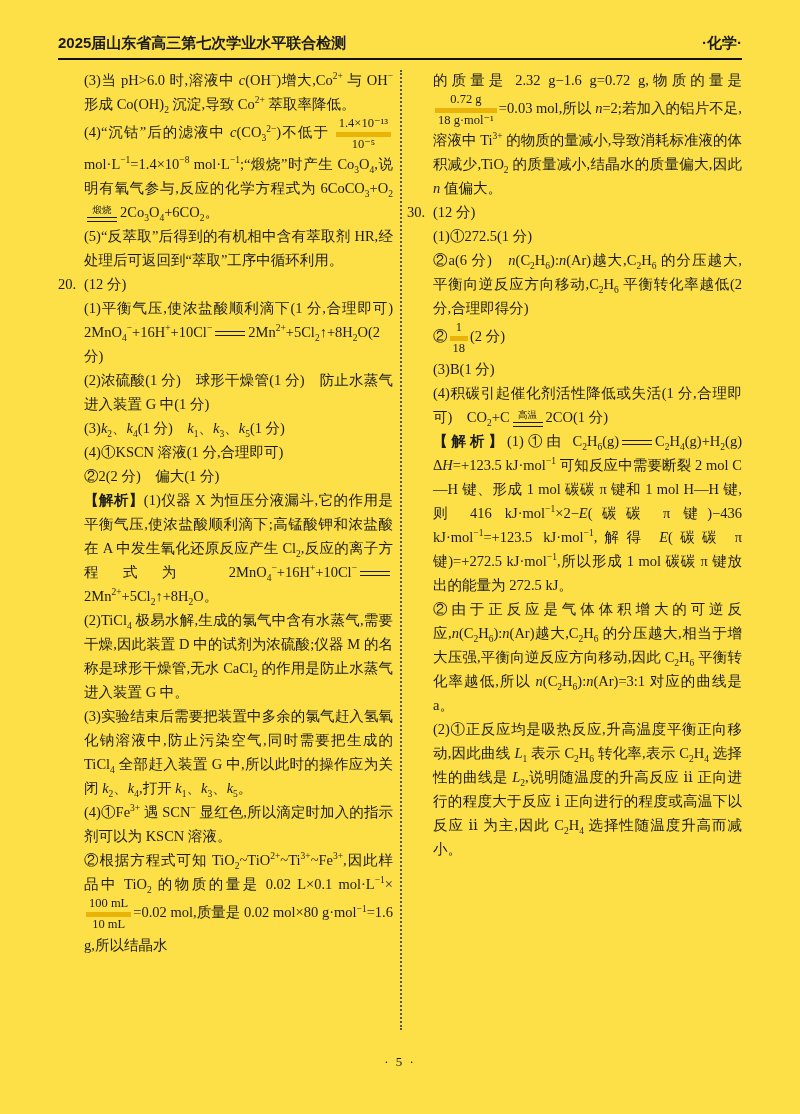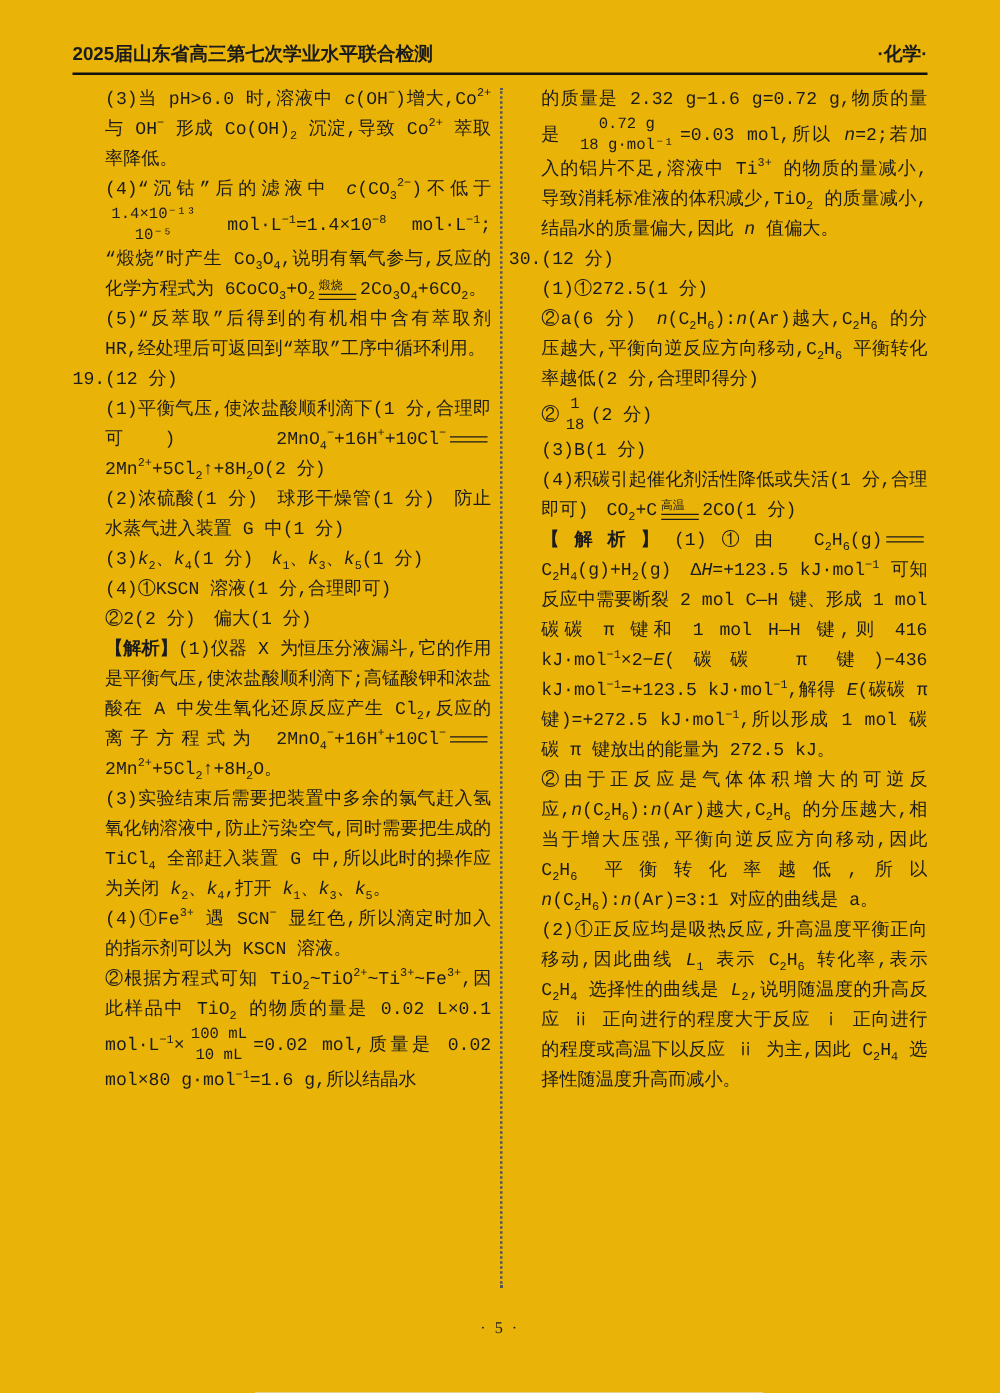--- a/index.html
+++ b/index.html
@@ -1,20 +1,20 @@
 <!DOCTYPE html>
 <html lang="zh"><head>
 <meta charset="utf-8">
 <style>
   html,body{margin:0;padding:0;background:#e8e8e8;}
   .page{
     position:relative;
     width:800px;height:1114px;
     margin:0 auto;
-    background:#eab308;
+    background:#fde047;
     color:#1b1b1b;
     font-family:"Liberation Serif","DejaVu Serif",serif;
     font-size:14.5px;
     overflow:hidden;
     box-sizing:border-box;
   }
   header.exam-header{
     display:flex;justify-content:space-between;align-items:flex-end;
     margin:34px 58px 0 58px;
     padding-bottom:5px;
@@ -33,32 +33,32 @@
     padding-left:26px;
     text-align:justify;
     line-height:24px;
   }
   .divider{
     width:0;
     border-left:2px dotted #555;
     margin:2px 5px 2px 7px;
     min-height:960px;
   }
-  .para{margin:0;font-family:Liberation Mono, monospace;}
+  .para{margin:0;}
   .qmarker{display:inline-block;width:26px;margin-left:-26px;}
   sub,sup{font-size:9.5px;line-height:0;}
   b{font-weight:bold;}
   i{font-style:italic;}
   .frac{
     display:inline-block;vertical-align:middle;text-align:center;
     font-size:12.5px;line-height:1.25;margin:0 2px;
   }
-  .frac .num{display:block;border-bottom:1px solid #eab308;padding:0 3px;}
+  .frac .num{display:block;border-bottom:5px solid #eab308;padding:0 3px;}
   .frac .den{display:block;padding:0 3px;}
-  .eqstack{display:inline-block;vertical-align:middle;margin:0 3px;}
+  .eqstack{display:inline-block;vertical-align:middle;text-align:center;margin:0 3px;}
   .eqcond{display:block;font-size:9.5px;line-height:1.25;}
   .eqbar{
     display:block;min-width:30px;height:5px;box-sizing:border-box;
     border-top:1.5px solid #1b1b1b;border-bottom:1.5px solid #1b1b1b;
   }
   footer.page-footer{
     position:absolute;left:0;right:0;bottom:44px;
     text-align:center;font-size:13px;letter-spacing:2px;
   }
 </style>
@@ -68,27 +68,28 @@
 <div class="page">
   <header class="exam-header">
     <span>2025届山东省高三第七次学业水平联合检测</span>
     <span>·化学·</span>
   </header>
   <main class="columns">
     <section class="col">
         <div class="para"><span>(3)当 pH&gt;6.0 时,溶液中 </span><i>c</i><span>(OH</span><sup>−</sup><span>)增大,Co</span><sup>2+</sup><span> 与 OH</span><sup>−</sup><span> 形成 Co(OH)</span><sub>2</sub><span> 沉淀,导致 Co</span><sup>2+</sup><span> 萃取率降低。</span></div>
         <div class="para"><span>(4)“沉钴”后的滤液中 </span><i>c</i><span>(CO</span><sub>3</sub><sup>2−</sup><span>)不低于 </span><span class="frac"><span class="num">1.4×10⁻¹³</span><span class="den">10⁻⁵</span></span><span> mol·L</span><sup>−1</sup><span>=1.4×10</span><sup>−8</sup><span> mol·L</span><sup>−1</sup><span>;“煅烧”时产生 Co</span><sub>3</sub><span>O</span><sub>4</sub><span>,说明有氧气参与,反应的化学方程式为 6CoCO</span><sub>3</sub><span>+O</span><sub>2</sub><span class="eqstack"><span class="eqcond">煅烧</span><span class="eqbar"></span></span><span>2Co</span><sub>3</sub><span>O</span><sub>4</sub><span>+6CO</span><sub>2</sub><span>。</span></div>
         <div class="para"><span>(5)“反萃取”后得到的有机相中含有萃取剂 HR,经处理后可返回到“萃取”工序中循环利用。</span></div>
-        <div class="para qpara"><span class="qmarker">19.</span><span>(12 分)</span></div>
+        <div class="para qpara"><span class="qmarker">20.</span><span>(12 分)</span></div>
         <div class="para"><span>(1)平衡气压,使浓盐酸顺利滴下(1 分,合理即可)　2MnO</span><sub>4</sub><sup>−</sup><span>+16H</span><sup>+</sup><span>+10Cl</span><sup>−</sup><span class="eqstack"><span class="eqbar"></span></span><span>2Mn</span><sup>2+</sup><span>+5Cl</span><sub>2</sub><span>↑+8H</span><sub>2</sub><span>O(2 分)</span></div>
         <div class="para"><span>(2)浓硫酸(1 分)　球形干燥管(1 分)　防止水蒸气进入装置 G 中(1 分)</span></div>
         <div class="para"><span>(3)</span><i>k</i><sub>2</sub><span>、</span><i>k</i><sub>4</sub><span>(1 分)　</span><i>k</i><sub>1</sub><span>、</span><i>k</i><sub>3</sub><span>、</span><i>k</i><sub>5</sub><span>(1 分)</span></div>
         <div class="para"><span>(4)①KSCN 溶液(1 分,合理即可)</span></div>
         <div class="para"><span>②2(2 分)　偏大(1 分)</span></div>
         <div class="para"><b>【解析】</b><span>(1)仪器 X 为恒压分液漏斗,它的作用是平衡气压,使浓盐酸顺利滴下;高锰酸钾和浓盐酸在 A 中发生氧化还原反应产生 Cl</span><sub>2</sub><span>,反应的离子方程式为 2MnO</span><sub>4</sub><sup>−</sup><span>+16H</span><sup>+</sup><span>+10Cl</span><sup>−</sup><span class="eqstack"><span class="eqbar"></span></span><span>2Mn</span><sup>2+</sup><span>+5Cl</span><sub>2</sub><span>↑+8H</span><sub>2</sub><span>O。</span></div>
+        <div class="para"><span>(2)TiCl</span><sub>4</sub><span> 极易水解,生成的氯气中含有水蒸气,需要干燥,因此装置 D 中的试剂为浓硫酸;仪器 M 的名称是球形干燥管,无水 CaCl</span><sub>2</sub><span> 的作用是防止水蒸气进入装置 G 中。</span></div>
         <div class="para"><span>(3)实验结束后需要把装置中多余的氯气赶入氢氧化钠溶液中,防止污染空气,同时需要把生成的 TiCl</span><sub>4</sub><span> 全部赶入装置 G 中,所以此时的操作应为关闭 </span><i>k</i><sub>2</sub><span>、</span><i>k</i><sub>4</sub><span>,打开 </span><i>k</i><sub>1</sub><span>、</span><i>k</i><sub>3</sub><span>、</span><i>k</i><sub>5</sub><span>。</span></div>
         <div class="para"><span>(4)①Fe</span><sup>3+</sup><span> 遇 SCN</span><sup>−</sup><span> 显红色,所以滴定时加入的指示剂可以为 KSCN 溶液。</span></div>
         <div class="para"><span>②根据方程式可知 TiO</span><sub>2</sub><span>~TiO</span><sup>2+</sup><span>~Ti</span><sup>3+</sup><span>~Fe</span><sup>3+</sup><span>,因此样品中 TiO</span><sub>2</sub><span> 的物质的量是 0.02 L×0.1 mol·L</span><sup>−1</sup><span>×</span><span class="frac"><span class="num">100 mL</span><span class="den">10 mL</span></span><span>=0.02 mol,质量是 0.02 mol×80 g·mol</span><sup>−1</sup><span>=1.6 g,所以结晶水</span></div>
       </section>
     <div class="divider"></div>
     <section class="col">
         <div class="para"><span>的质量是 2.32 g−1.6 g=0.72 g,物质的量是 </span><span class="frac"><span class="num">0.72 g</span><span class="den">18 g·mol⁻¹</span></span><span>=0.03 mol,所以 </span><i>n</i><span>=2;若加入的铝片不足,溶液中 Ti</span><sup>3+</sup><span> 的物质的量减小,导致消耗标准液的体积减少,TiO</span><sub>2</sub><span> 的质量减小,结晶水的质量偏大,因此 </span><i>n</i><span> 值偏大。</span></div>
         <div class="para qpara"><span class="qmarker">30.</span><span>(12 分)</span></div>
         <div class="para"><span>(1)①272.5(1 分)</span></div>
         <div class="para"><span>②a(6 分)　</span><i>n</i><span>(C</span><sub>2</sub><span>H</span><sub>6</sub><span>):</span><i>n</i><span>(Ar)越大,C</span><sub>2</sub><span>H</span><sub>6</sub><span> 的分压越大,平衡向逆反应方向移动,C</span><sub>2</sub><span>H</span><sub>6</sub><span> 平衡转化率越低(2 分,合理即得分)</span></div>

